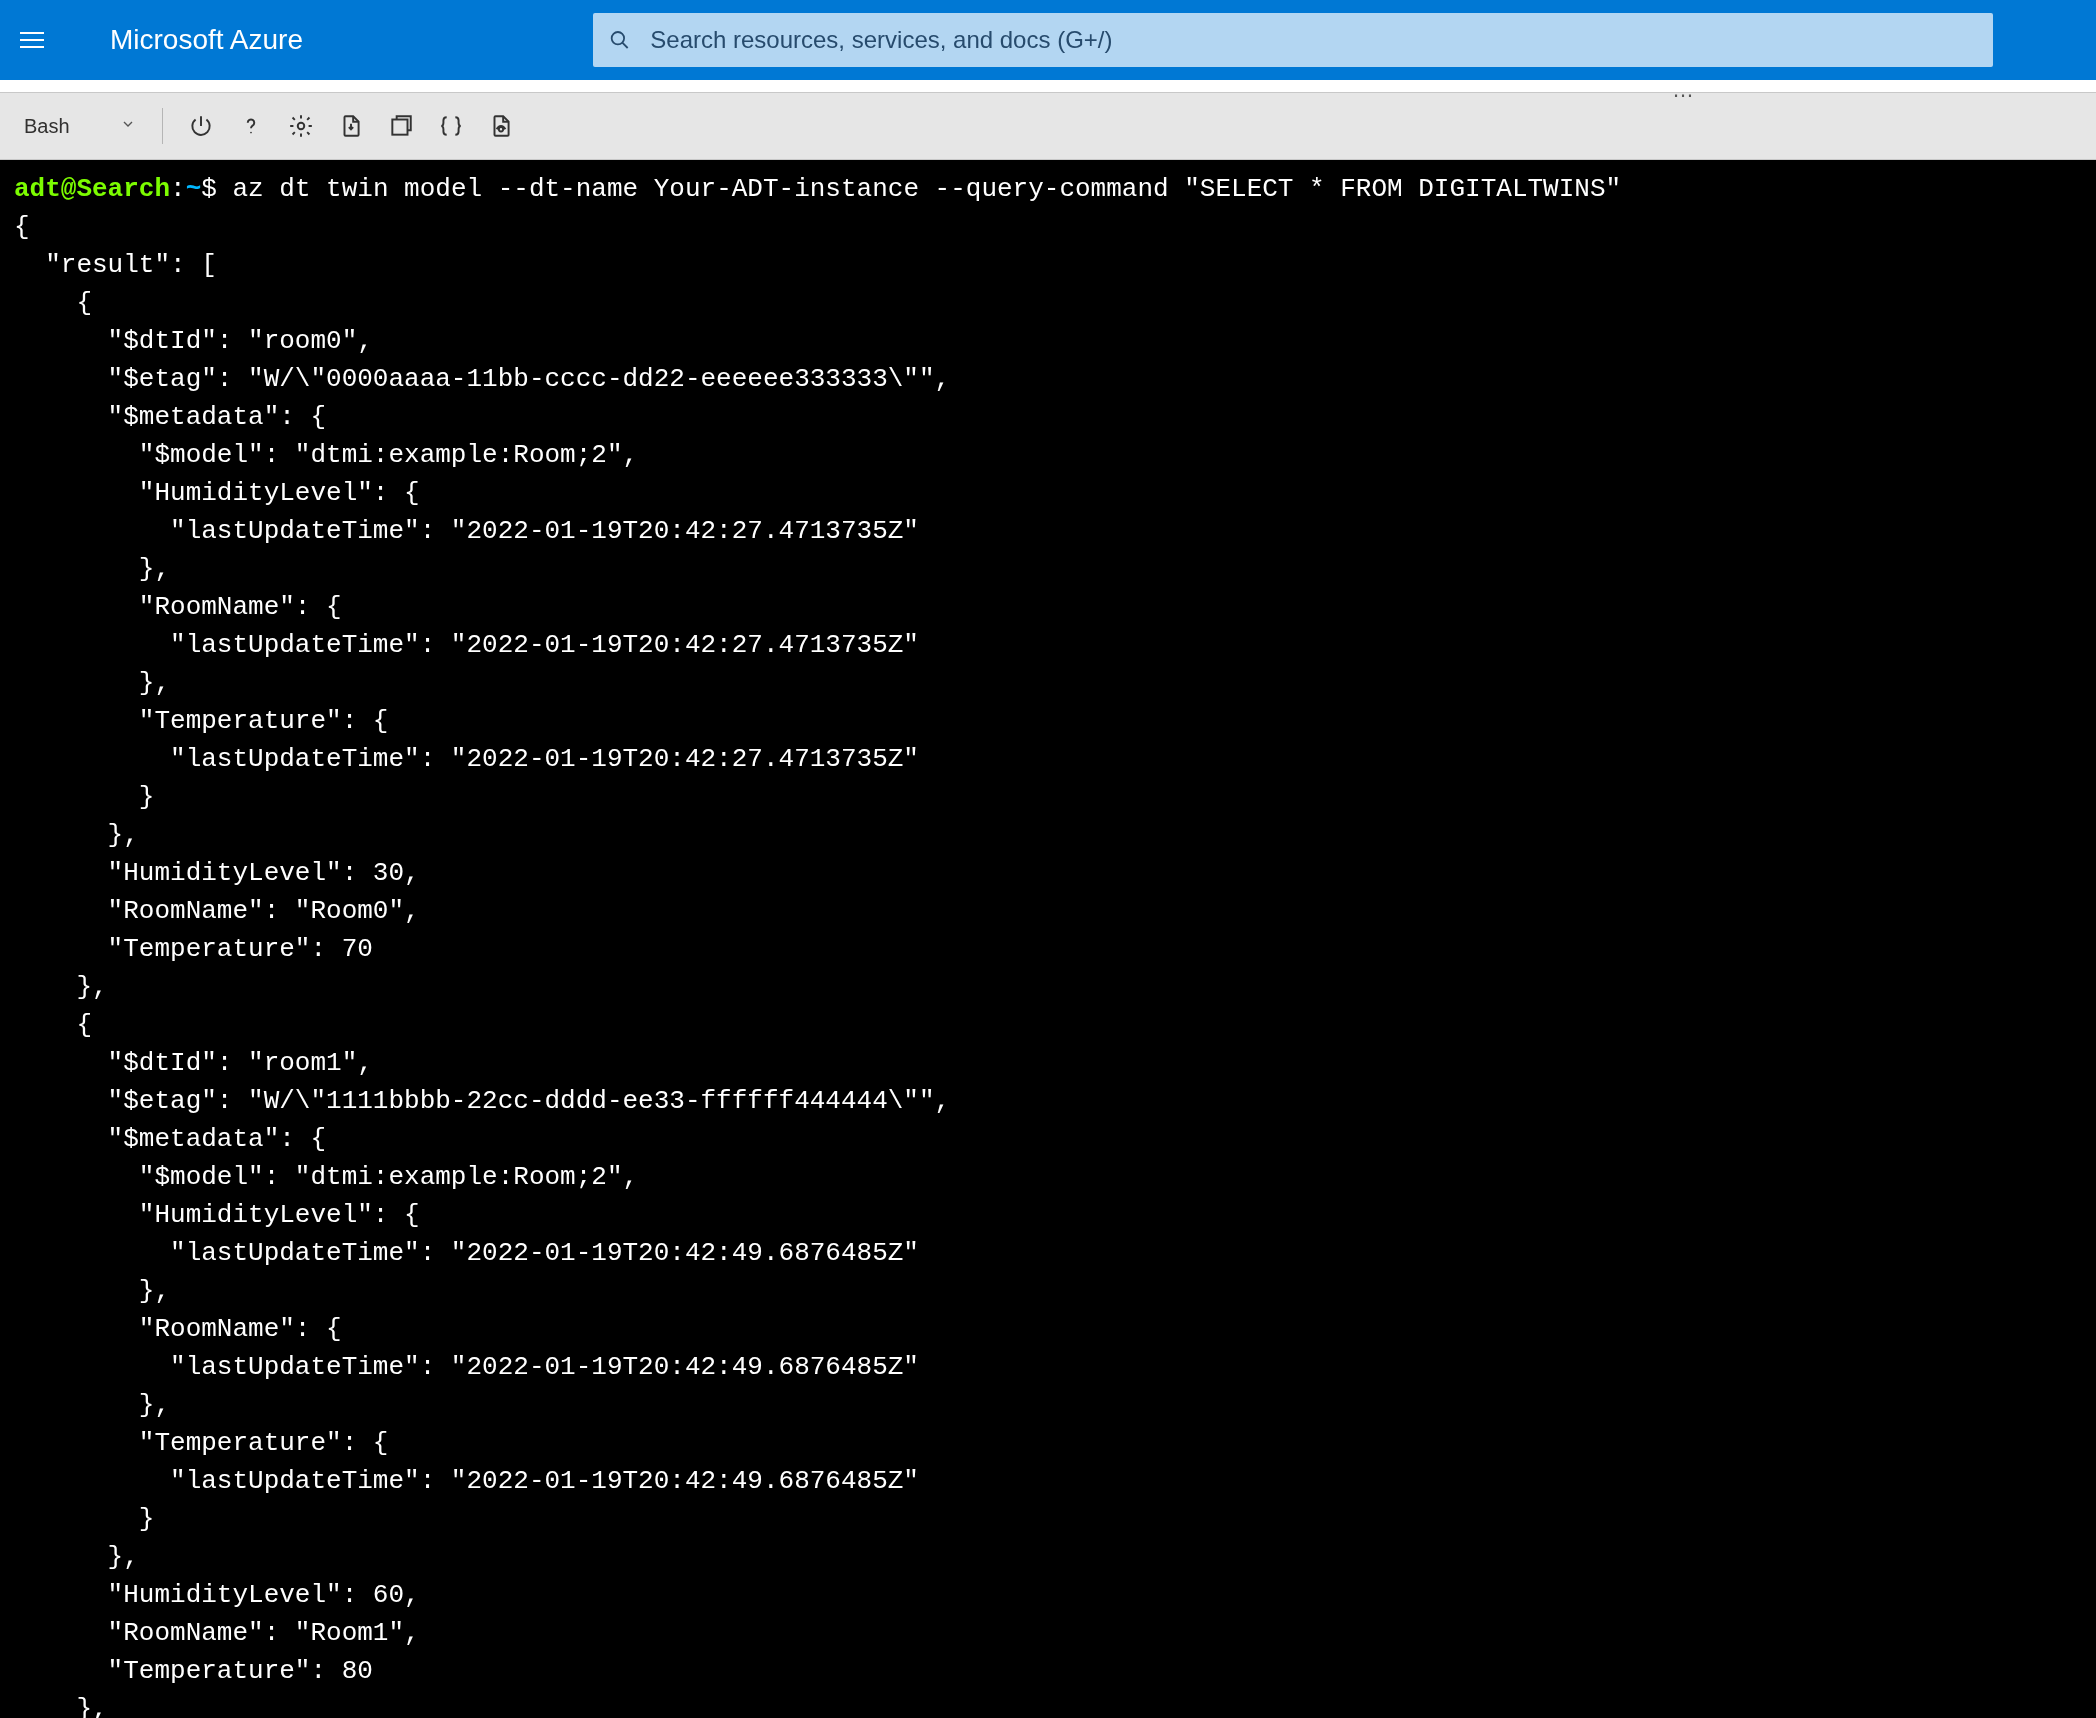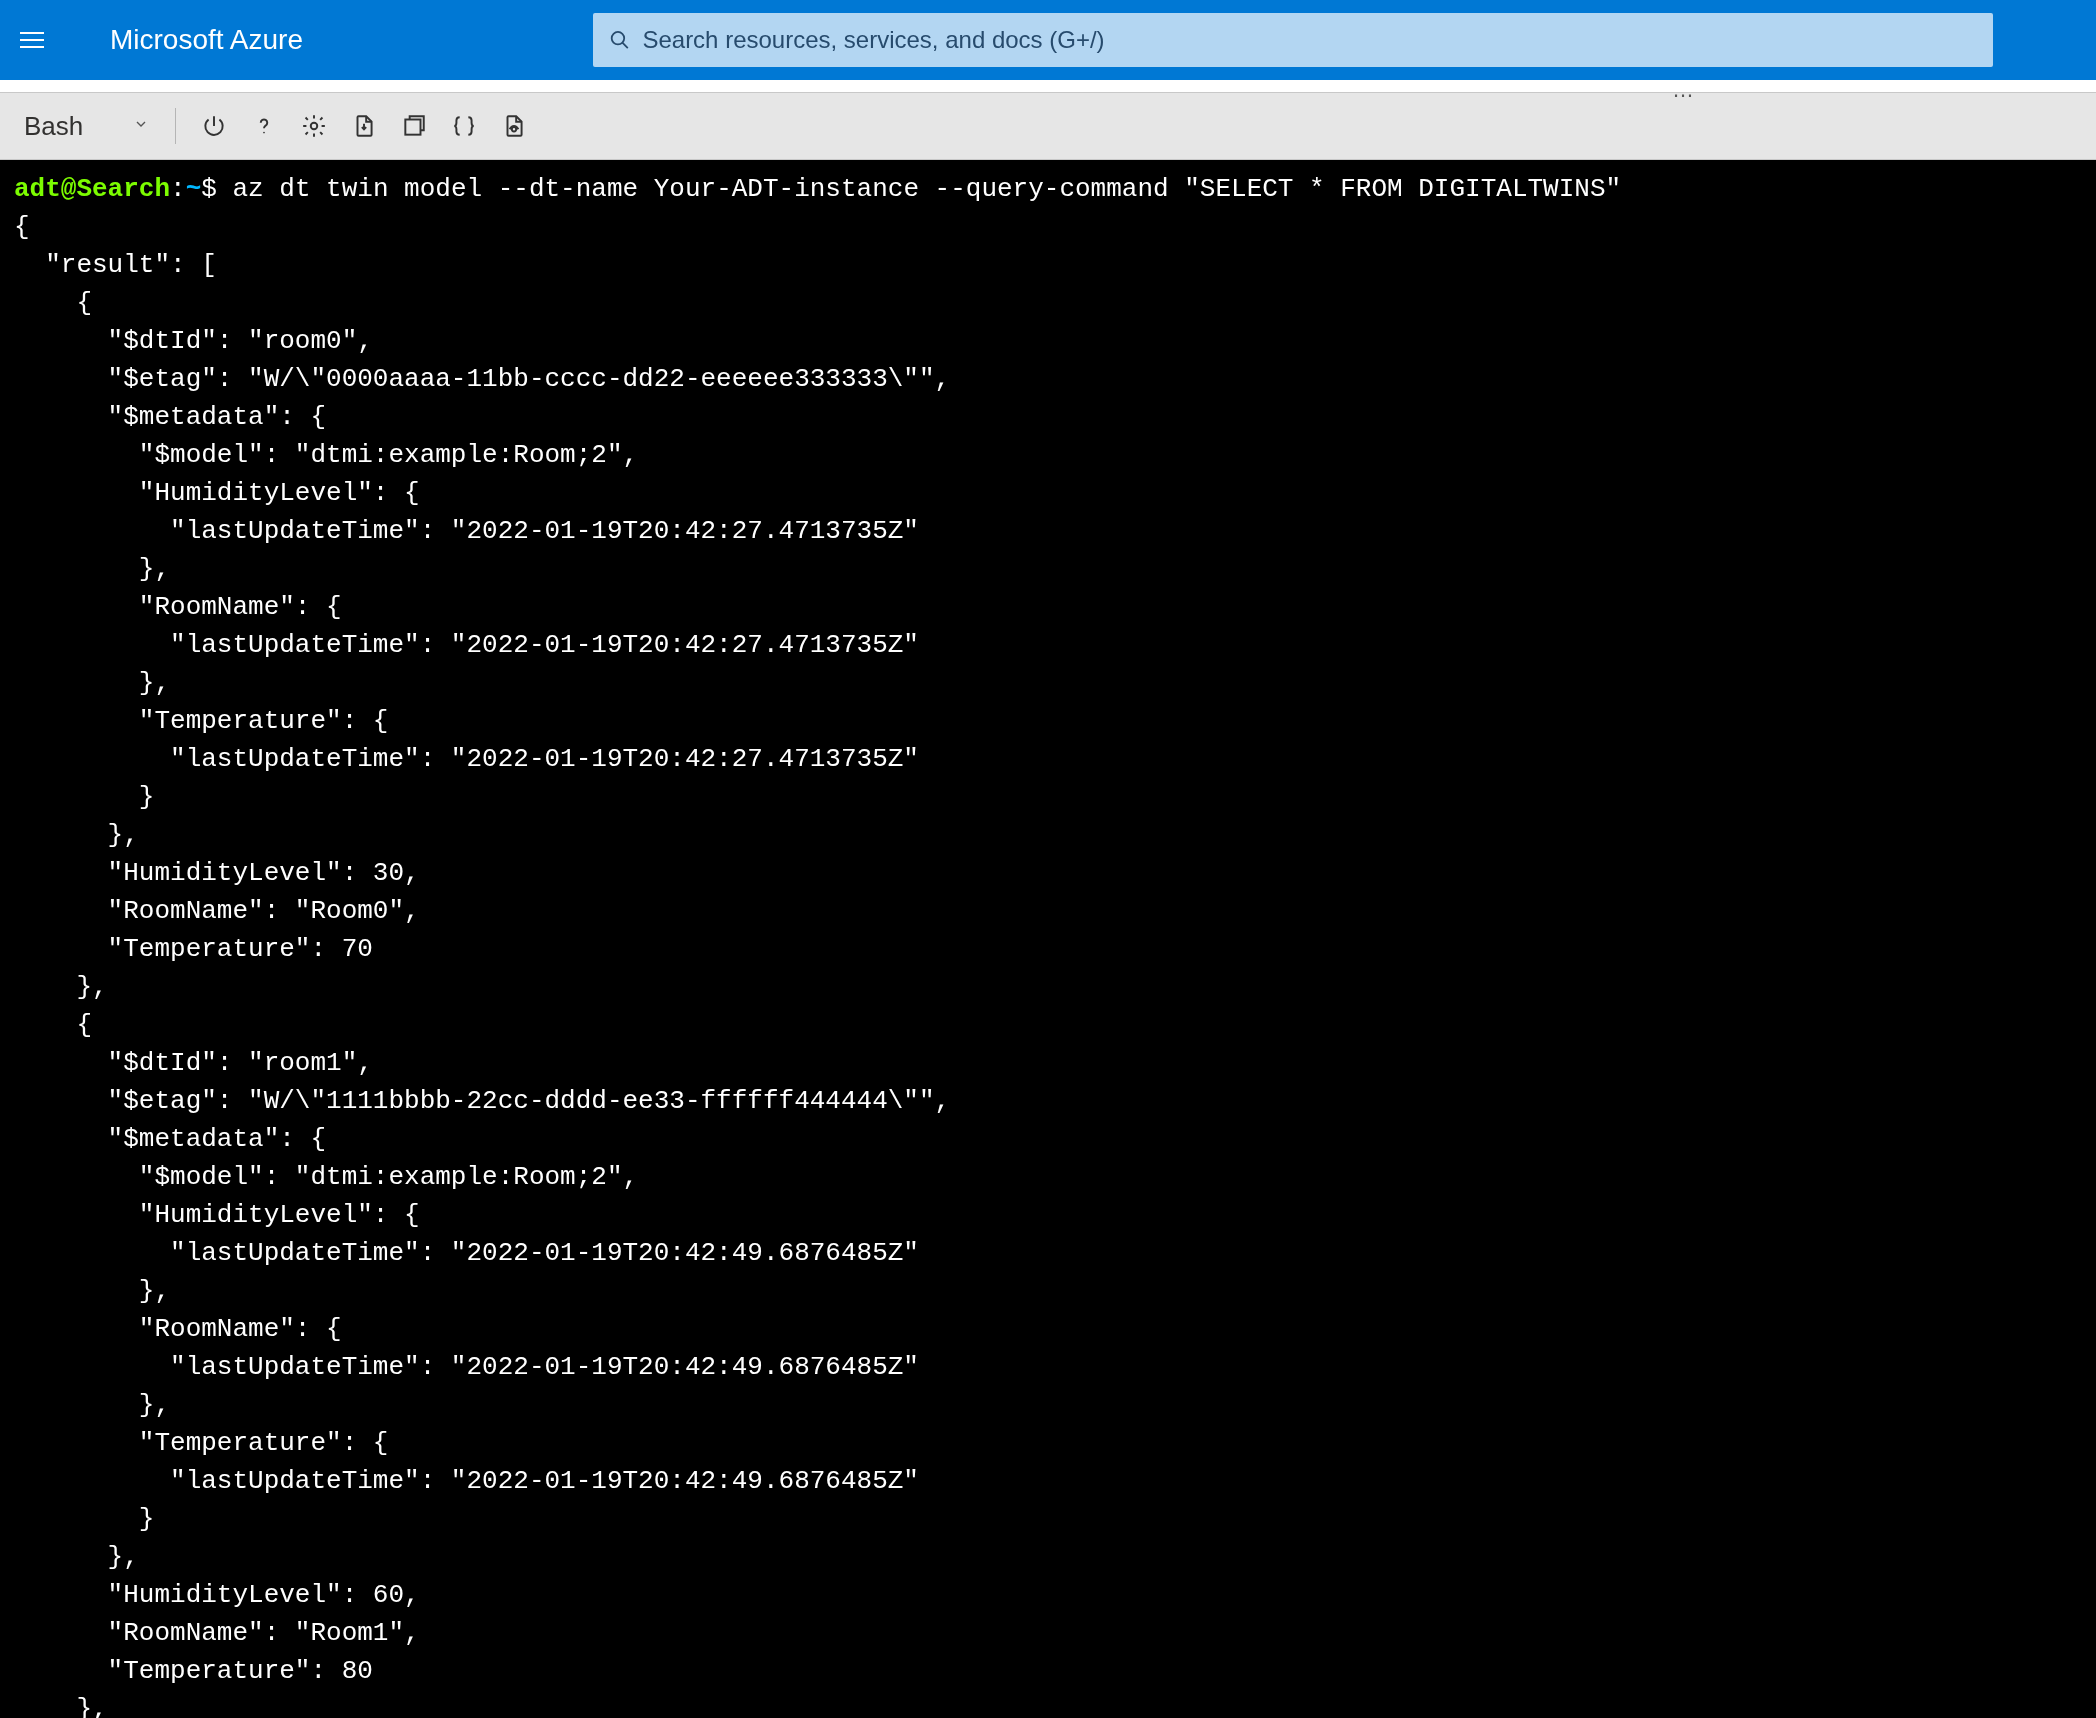--- a/index.html
+++ b/index.html
@@ -21,21 +21,21 @@
   .search-wrapper { flex: 1; display: flex; justify-content: flex-start; margin-left: 260px; }
   .search-box {
     display: flex;
     align-items: center;
     background: #b3d6f2;
     border-radius: 2px;
     width: 100%;
     max-width: 1400px;
     height: 54px;
     padding: 0 16px;
-    gap: 12px;
+    gap: 20px;
   }
   .search-box input {
     border: none;
     background: transparent;
     font-size: 24px;
     color: #274b6d;
     width: 100%;
     outline: none;
   }
   .search-box input::placeholder { color: #274b6d; }
@@ -64,21 +64,21 @@
     background: #e6e6e6;
     border-top: 1px solid #c8c8c8;
     border-bottom: 1px solid #c8c8c8;
     padding: 0 14px;
     gap: 6px;
   }
   .shell-select {
     display: flex;
     align-items: center;
     gap: 50px;
-    font-size: 26px;
+    font-size: 20px;
     color: #323130;
     padding: 4px 10px;
     cursor: pointer;
   }
   .shell-select .chev { font-size: 18px; color: #555; }
   .vdiv { width: 1px; height: 36px; background: #b5b5b5; margin: 0 10px; }
   .tool-btn {
     width: 44px; height: 44px;
     display: flex; align-items: center; justify-content: center;
     cursor: pointer;

